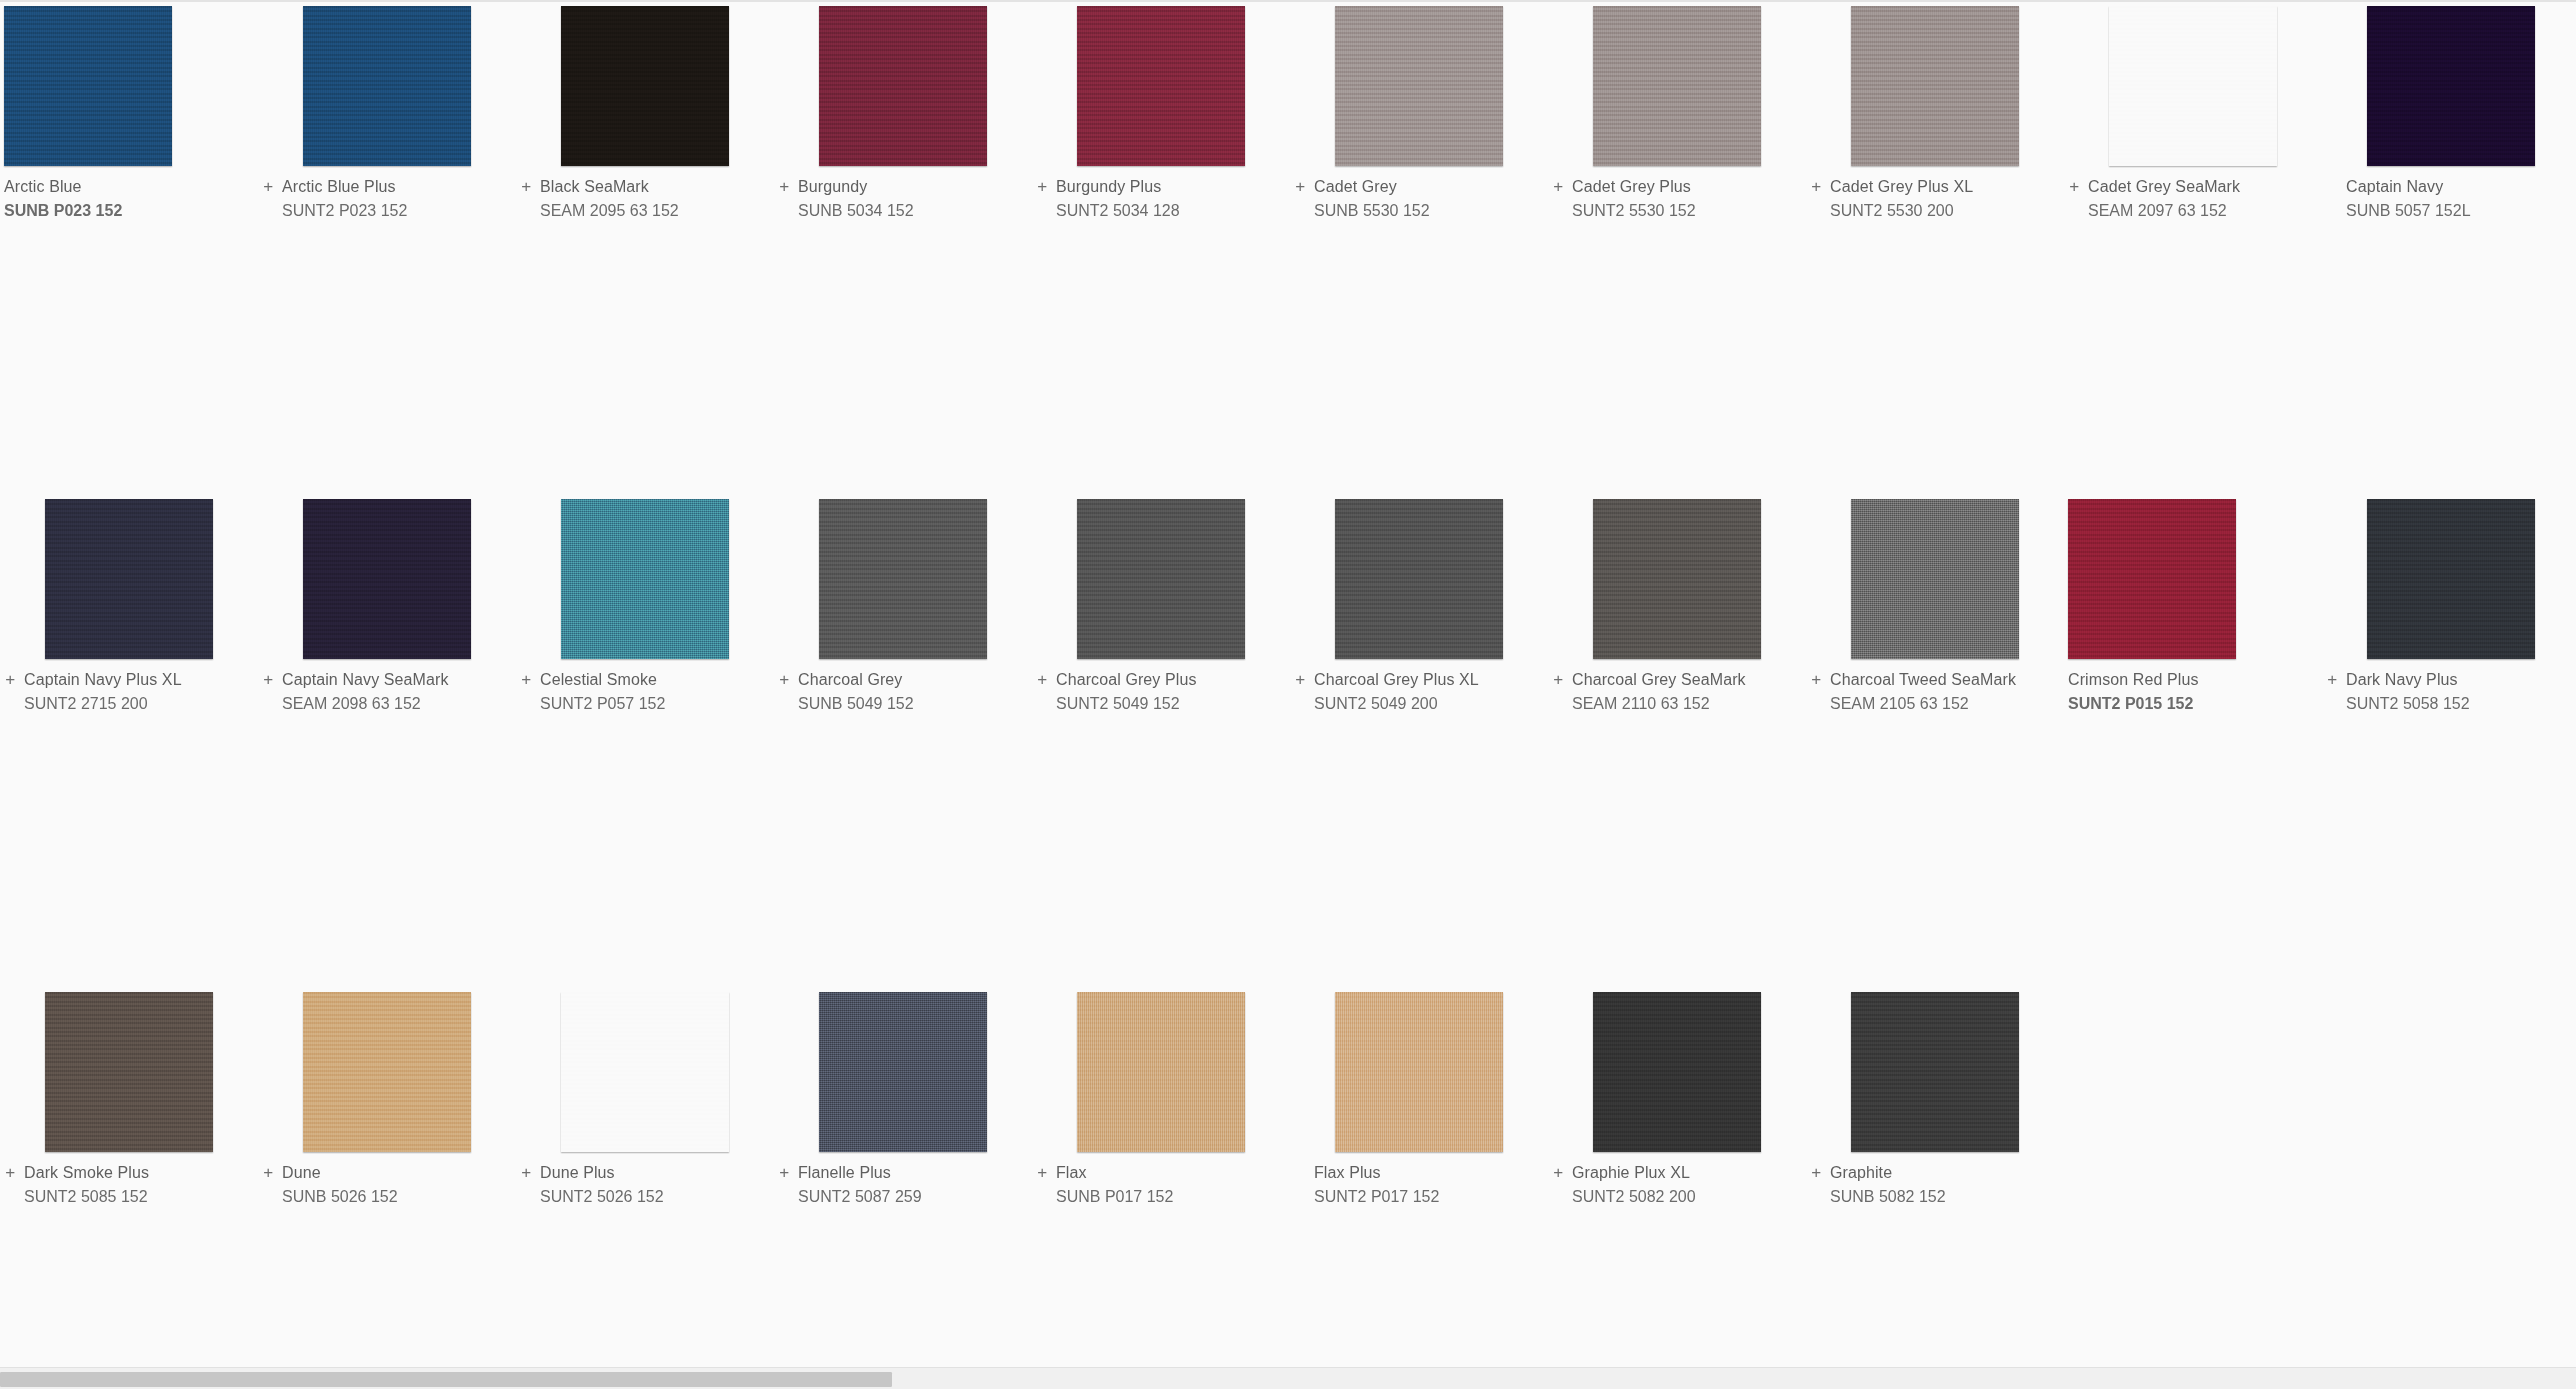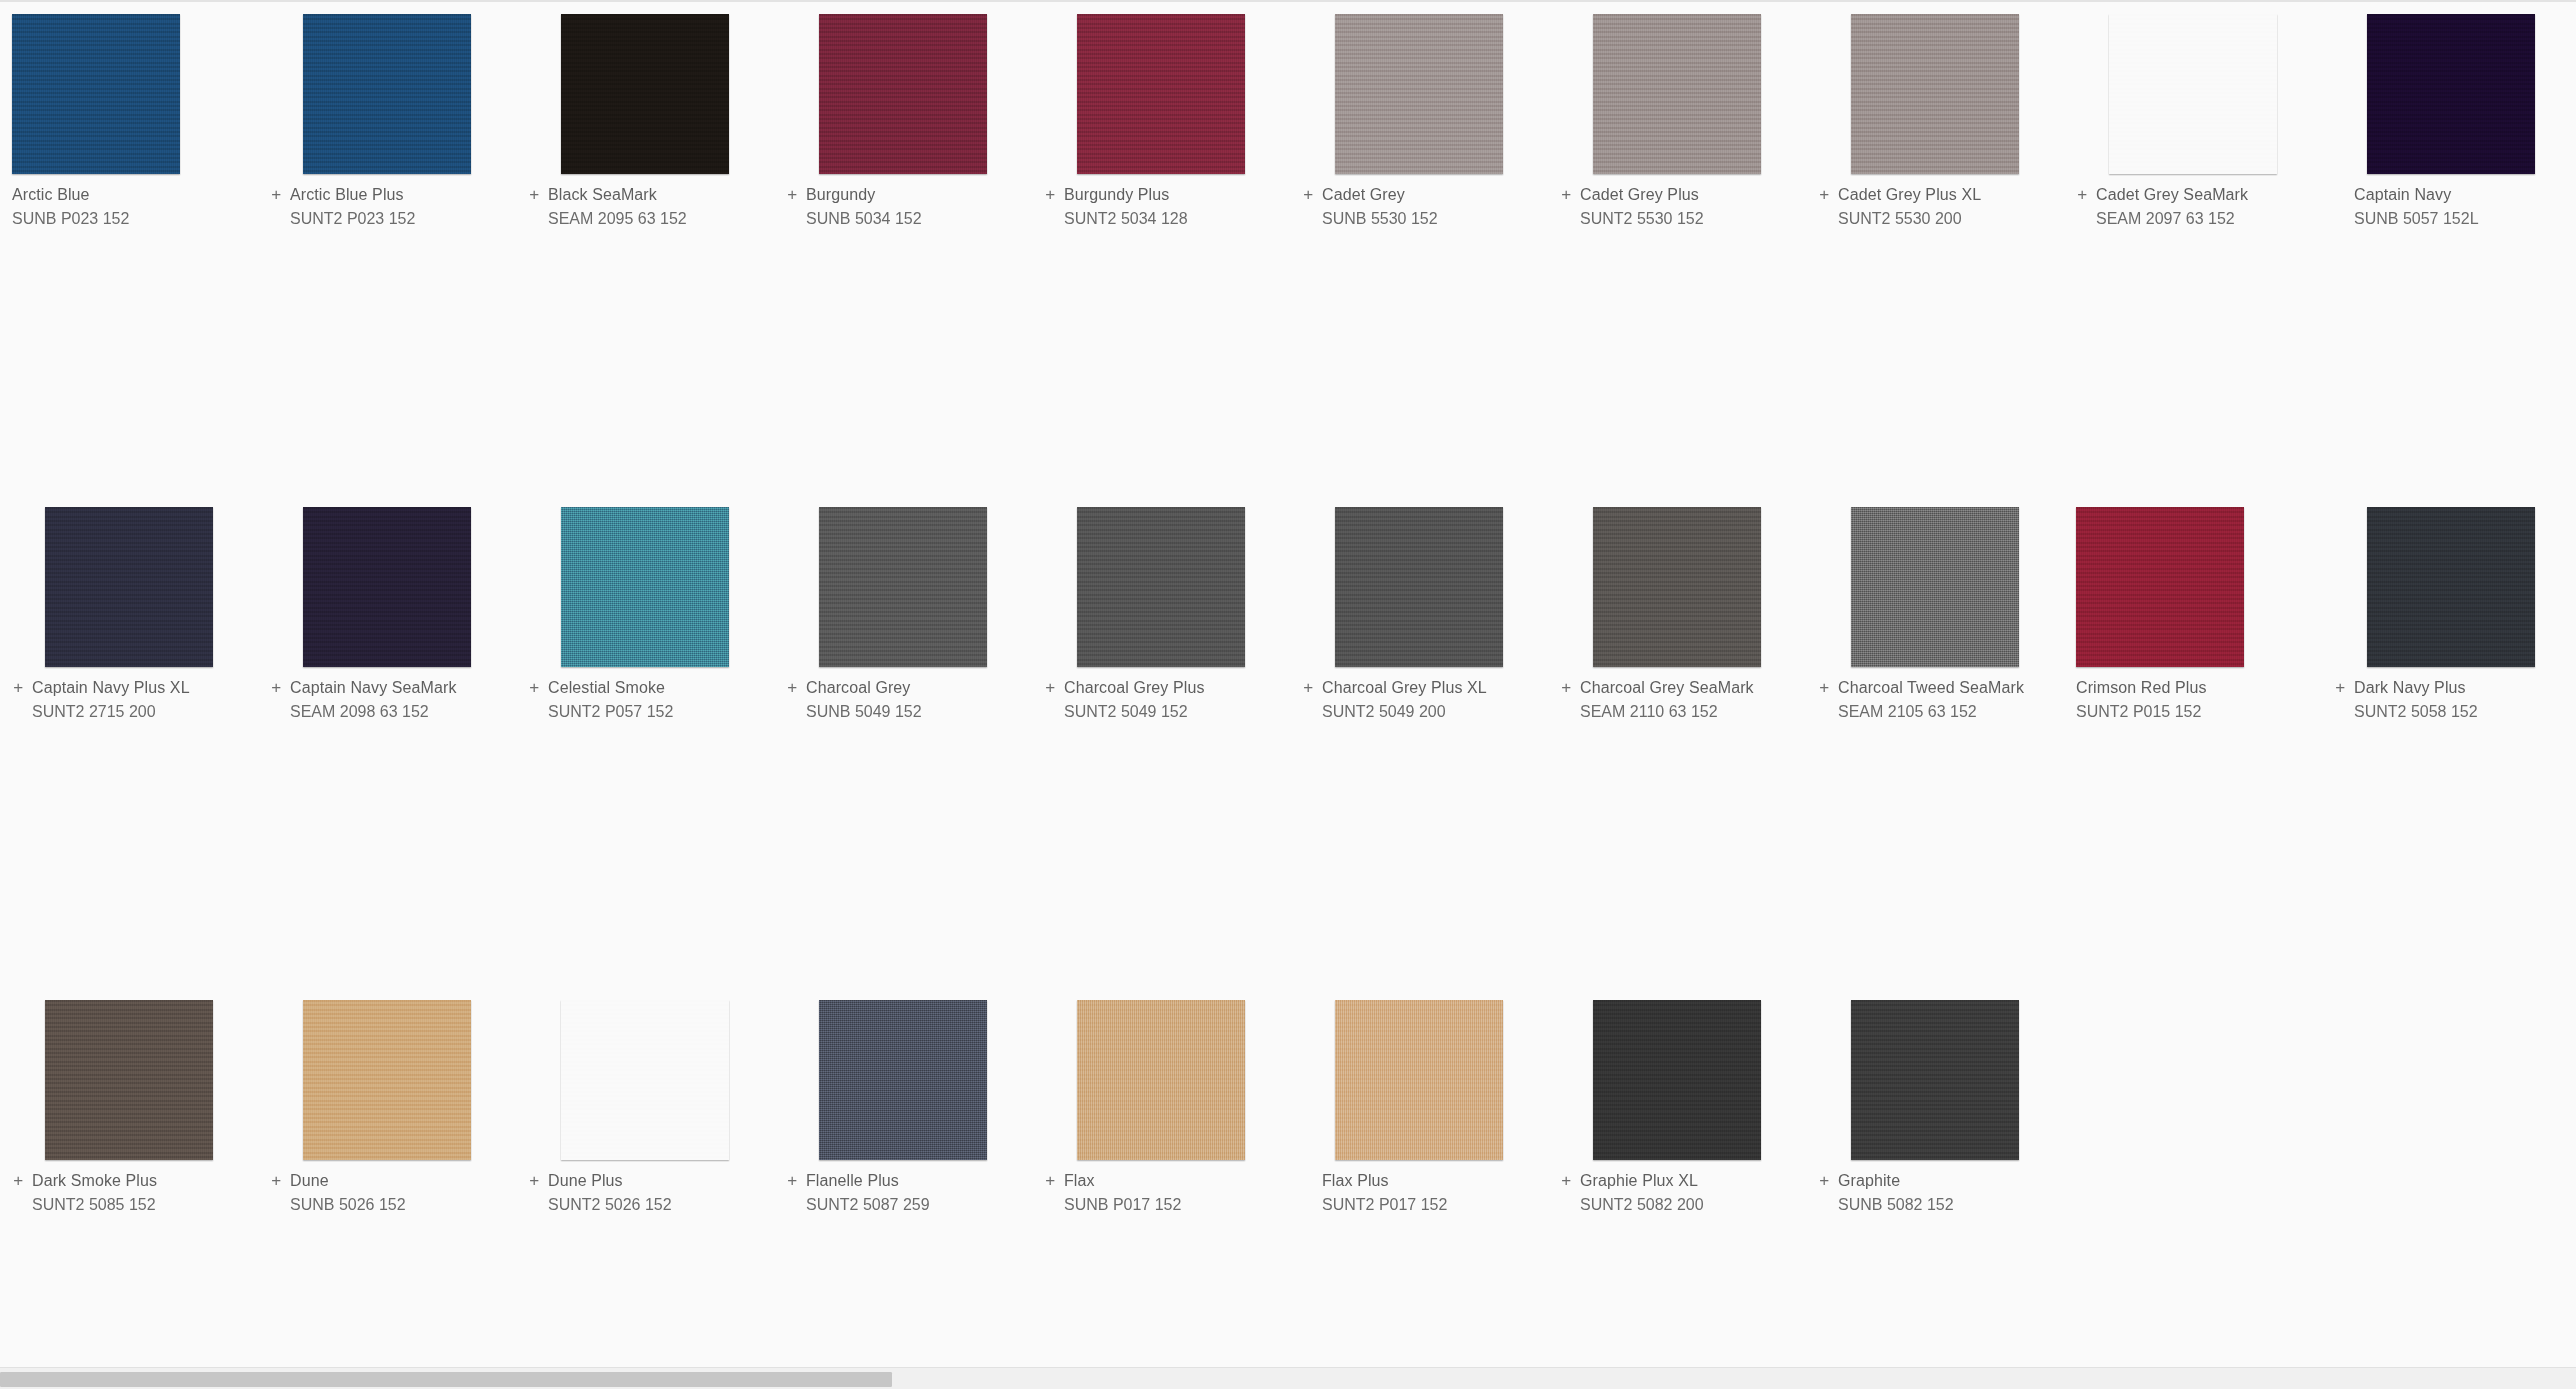--- a/index.html
+++ b/index.html
@@ -29,21 +29,21 @@
     top: 2px; left: 0;
     width: 2576px;
     display: grid;
     grid-template-columns: repeat(10, 258px);
     grid-auto-rows: 493px;
   }
   .cell {
     position: relative;
     width: 258px;
     height: 493px;
-    padding: 12px;
+    padding: 4px;
   }
   .swatch-wrap {
     position: relative;
     width: 168px;
     height: 160px;
     margin: 0 auto;
   }
   
   .cell.col-1 .swatch-wrap { margin-left: 0; }
   .swatch {
@@ -112,21 +112,21 @@
     letter-spacing: 0.1px;
     white-space: nowrap;
   }
   .code {
     font-size: 16px;
     line-height: 20px;
     color: #6b6b6b;
     padding-left: 20px;
     white-space: nowrap;
   }
-  .cell.col-1 .code { padding-left: 0; }
+  .cell.col-1 .code { padding-left: 0; font-weight: bold; }
 
   
   .scrollbar-track {
     position: absolute;
     left: 0; bottom: 0;
     width: 2576px;
     height: 23px;
     background: #f0f0f0;
     border-top: 0.7px solid #e1e1e1;
   }

